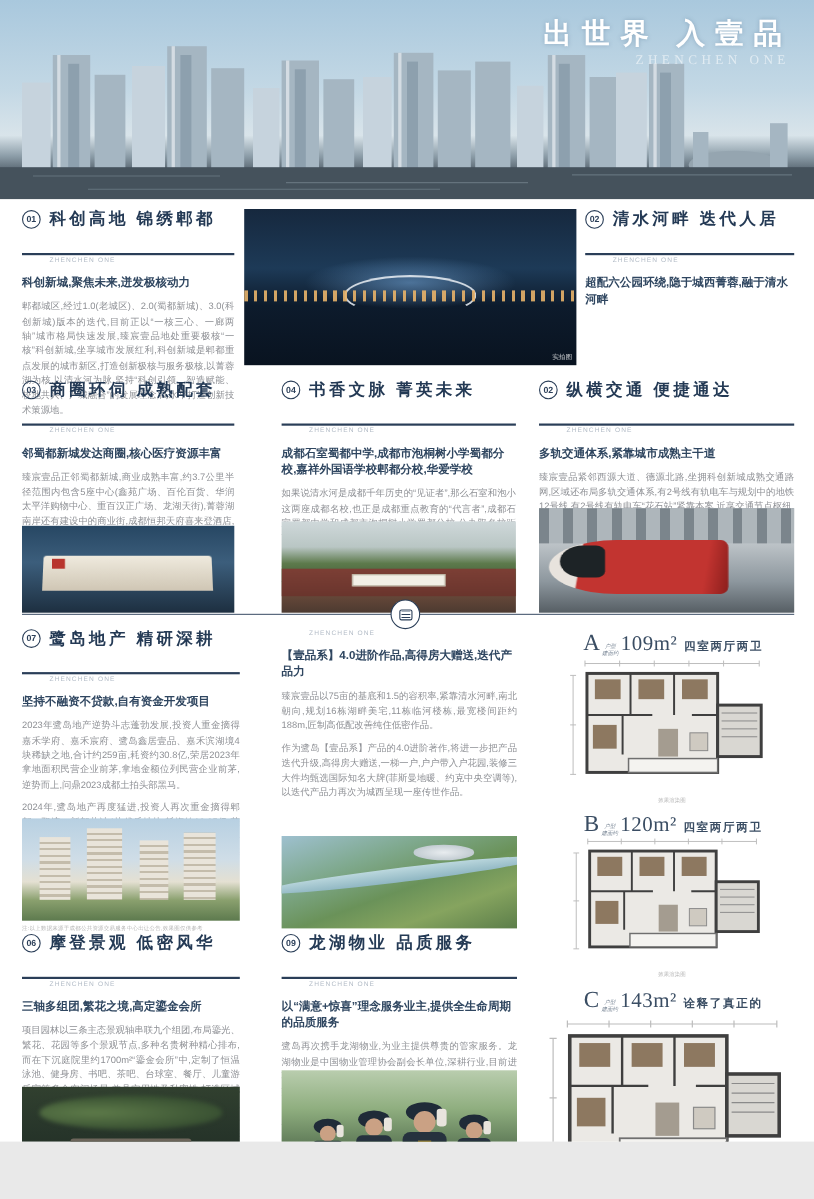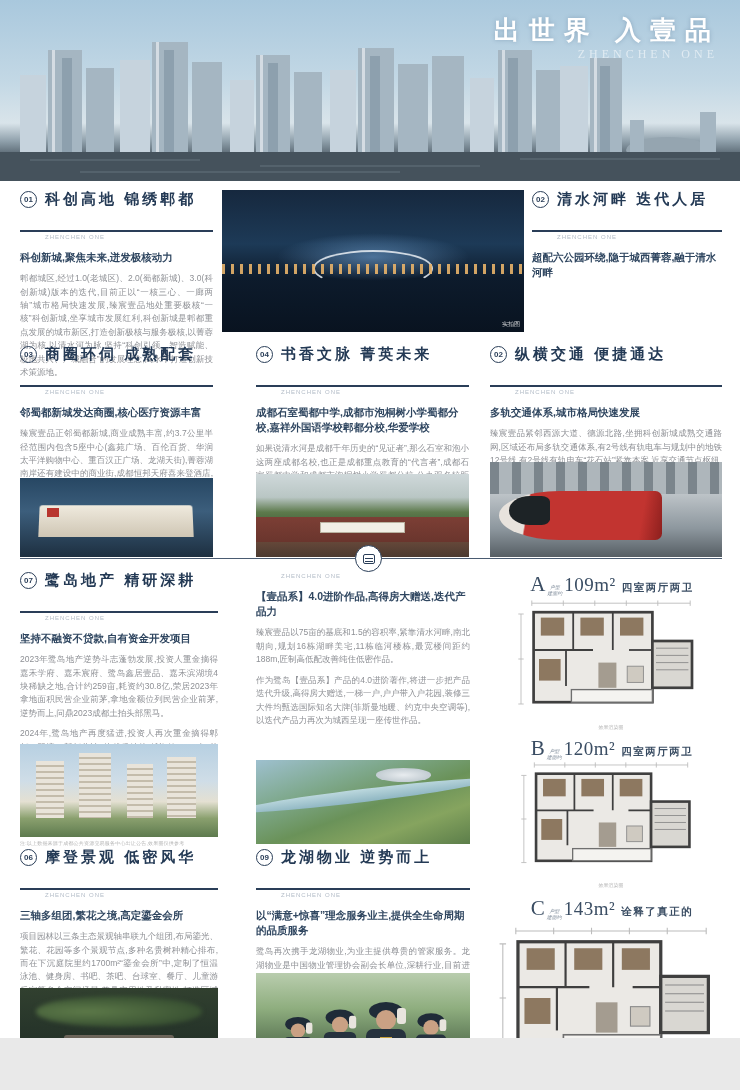--- a/index.html
+++ b/index.html
@@ -197,21 +197,21 @@
     <div class="gate"></div>
     <div class="plate"></div>
   </div>
 
   <div class="sec" style="left:490px;top:345px;width:232px">
     <div class="sec-head">
       <span class="num">02</span>
       <span class="sec-title">纵横交通 便捷通达</span>
     </div>
     <div class="tagline">ZHENCHEN ONE</div>
-    <div class="headline">多轨交通体系,城市格局快速发展</div>
+    <div class="headline">多轨交通体系,紧靠城市成熟主干道</div>
     <p class="body-p">臻宸壹品紧邻西源大道、德源北路,坐拥科创新城成熟交通路网,区域还布局多轨交通体系,有2号线有轨电车与规划中的地铁12号线,有2号线有轨电车“花石站”紧靠本案,近享交通节点枢纽,区域还有已运营中的地铁6号线,和本案地块旁规划中的TOD站点,实现多空间交互可通,全面延展业主的出行半径。</p>
   </div>
   <div class="photo ph-tram" style="left:490px;top:462px;width:232px;height:95px">
     <div class="beams"></div>
     <div class="car"></div>
     <div class="shield"></div>
   </div>
 
   <div class="divider"></div>
   <div class="divider-badge">
@@ -258,21 +258,21 @@
   </div>
   <div class="photo ph-court" style="left:20px;top:988px;width:198px;height:102px">
     <div class="canopy"></div>
     <div class="deck"></div>
     <div class="lamps"></div>
   </div>
 
   <div class="sec" style="left:256px;top:848px;width:214px">
     <div class="sec-head">
       <span class="num">09</span>
-      <span class="sec-title">龙湖物业 逆势而上</span>
+      <span class="sec-title">龙湖物业 品质服务</span>
     </div>
     <div class="tagline">ZHENCHEN ONE</div>
     <div class="headline">以“满意+惊喜”理念服务业主,提供全生命周期的品质服务</div>
     <p class="body-p">鹭岛再次携手龙湖物业,为业主提供尊贵的管家服务。龙湖物业是中国物业管理协会副会长单位,深耕行业,目前进驻100多个城市,管理1500多个项目,以“满意+惊喜”为尺度,致力于为业主提供全生命周期,能够突破时间与空间边界限制的品质服务,让有温度的服务走进业主心坎,诠释了真正的“龙湖式幸福”。</p>
   </div>
   <div class="photo ph-guard" style="left:256px;top:973px;width:214px;height:117px">
     <svg width="214" height="117" viewBox="0 0 214 117">
       <g>
         <g transform="translate(26,40) scale(.8)">
             <ellipse cx="20" cy="14" rx="16" ry="9" fill="#1f2b38"></ellipse>

